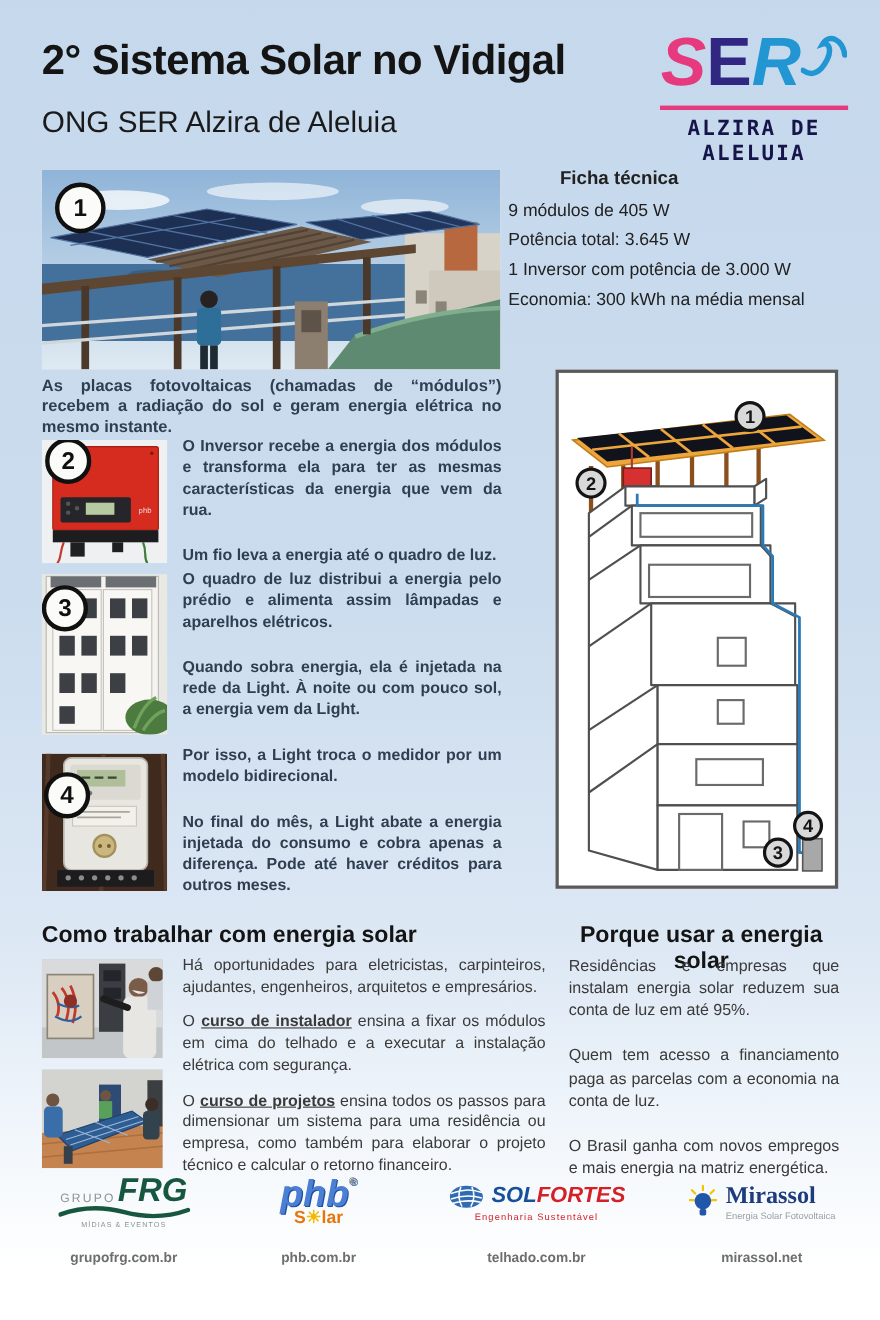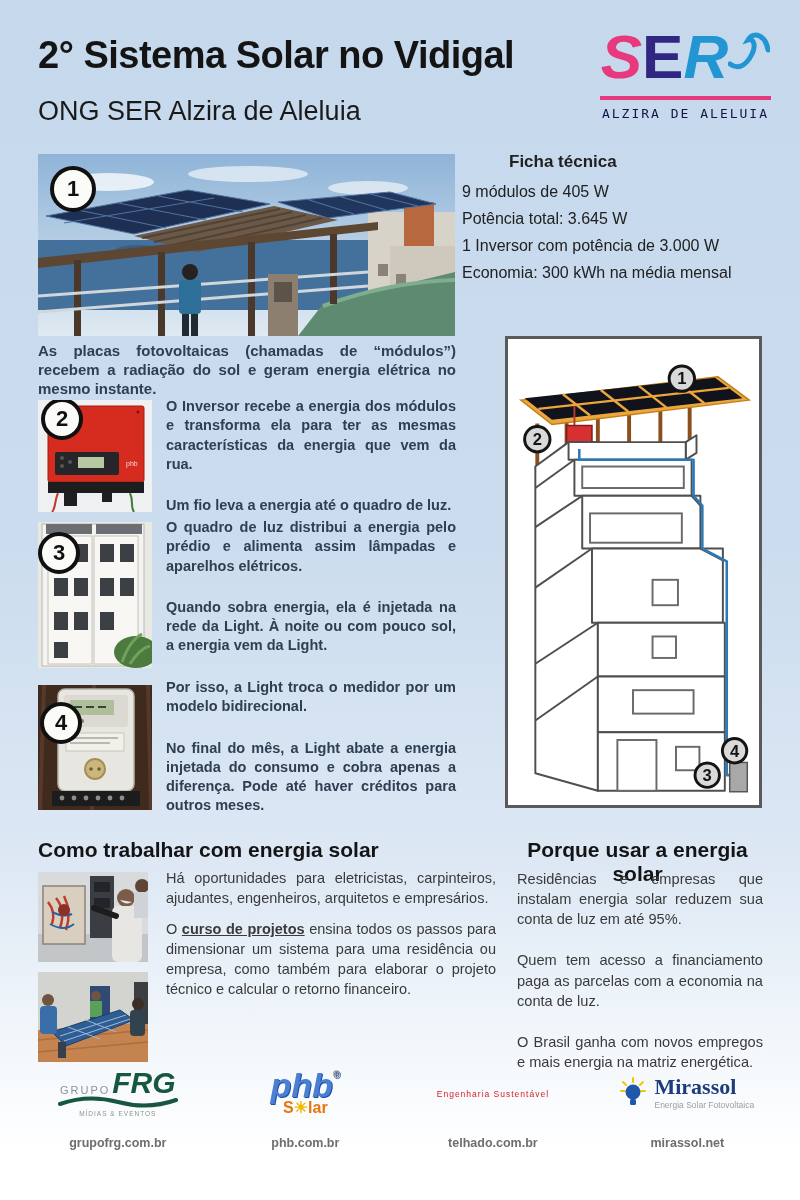--- a/index.html
+++ b/index.html
@@ -10,21 +10,21 @@
 
   
   .title{left:38px;top:34px;font-size:38px;font-weight:700;color:#141414;letter-spacing:-0.5px;}
   .subtitle{left:38px;top:96px;font-size:27px;font-weight:400;color:#1a1a1a;}
   .logo{left:598px;top:26px;width:175px;text-align:center;}
   .logo-letters{font-size:62px;font-weight:700;line-height:1;display:flex;justify-content:center;align-items:flex-start;}
   .logo-s{color:#e6397e;font-style:italic;}
   .logo-e{color:#312783;}
   .logo-r{color:#2196d3;font-style:italic;}
   .logo-rule{height:4px;background:#e6397e;margin:8px 2px 6px;}
-  .logo-caption{font-family:"DejaVu Sans Mono",monospace;font-size:13px;font-weight:400;letter-spacing:2px;color:#15154a;}
+  .logo-caption{font-family:"DejaVu Sans Mono",monospace;font-size:19px;font-weight:700;letter-spacing:2px;color:#15154a;}
 
   
   .photo{overflow:hidden;background:#dfe5ea;}
   .photo svg{display:block;}
 
   .badge{position:absolute;width:42px;height:42px;border-radius:50%;background:#fbfbf7;border:4px solid #101010;
     display:flex;align-items:center;justify-content:center;font-size:22px;font-weight:700;color:#101010;box-sizing:border-box;}
   .badge.big{width:46px;height:46px;}
 
   
@@ -348,20 +348,21 @@
       <circle cx="10" cy="28" r="6" fill="#6e5541"></circle>
       <rect x="2" y="34" width="17" height="28" rx="4" fill="#3a6ea8"></rect>
       <circle cx="100" cy="32" r="6" fill="#3a2e26"></circle>
       <rect x="92" y="38" width="15" height="26" rx="4" fill="#33434e"></rect>
       <rect x="20" y="70" width="8" height="16" fill="#37404a"></rect>
     </svg>
   </div>
 
   <div class="abs work-text">
     <p>Há oportunidades para eletricistas, carpinteiros, ajudantes, engenheiros, arquitetos e empresários.</p>
+    <p><span>O </span><span class="u">curso de instalador</span><span> ensina a fixar os módulos em cima do telhado e a executar a instalação elétrica com segurança.</span></p>
     <p><span>O </span><span class="u">curso de projetos</span><span> ensina todos os passos para dimensionar um sistema para uma residência ou empresa, como também para elaborar o projeto técnico e calcular o retorno financeiro.</span></p>
   </div>
 
   <div class="abs sec-title" style="left:512px;top:838px;width:251px;text-align:center;">Porque usar a energia solar</div>
   <div class="abs why-text">
     <p>Residências e empresas que instalam energia solar reduzem sua conta de luz em até 95%.</p>
     <p>Quem tem acesso a financiamento paga as parcelas com a economia na conta de luz.</p>
     <p>O Brasil ganha com novos empregos e mais energia na matriz energética.</p>
   </div>
 
@@ -385,20 +386,27 @@
       <div class="art">
         <div class="phb-big"><span>phb</span><span class="phb-mark">®</span></div>
         <div class="phb-solar"><span>S</span><span class="phb-sun">☀</span><span>lar</span></div>
       </div>
       <div class="url">phb.com.br</div>
     </div>
 
 
     <div class="partner">
       <div class="art">
+        <div class="sf-row">
+          <svg width="34" height="24" viewBox="0 0 34 24">
+            <ellipse cx="17" cy="12" rx="15" ry="10" fill="#2f6cb3"></ellipse>
+            <path d="M3,9 Q17,3 31,8 M3,14 Q17,9 31,13 M4,18 Q17,14 30,17 M12,3 Q8,12 13,21 M22,3 Q26,12 21,21" stroke="#ffffff" stroke-width="1.4" fill="none"></path>
+          </svg>
+          <div><span class="sf-sol">SOL</span><span class="sf-fortes">FORTES</span></div>
+        </div>
         <div class="sf-sub">Engenharia Sustentável</div>
       </div>
       <div class="url">telhado.com.br</div>
     </div>
 
     <div class="partner">
       <div class="art">
         <div class="mi-row">
           <svg width="26" height="32" viewBox="0 0 26 32">
             <g stroke="#f5c400" stroke-width="2" stroke-linecap="round">

